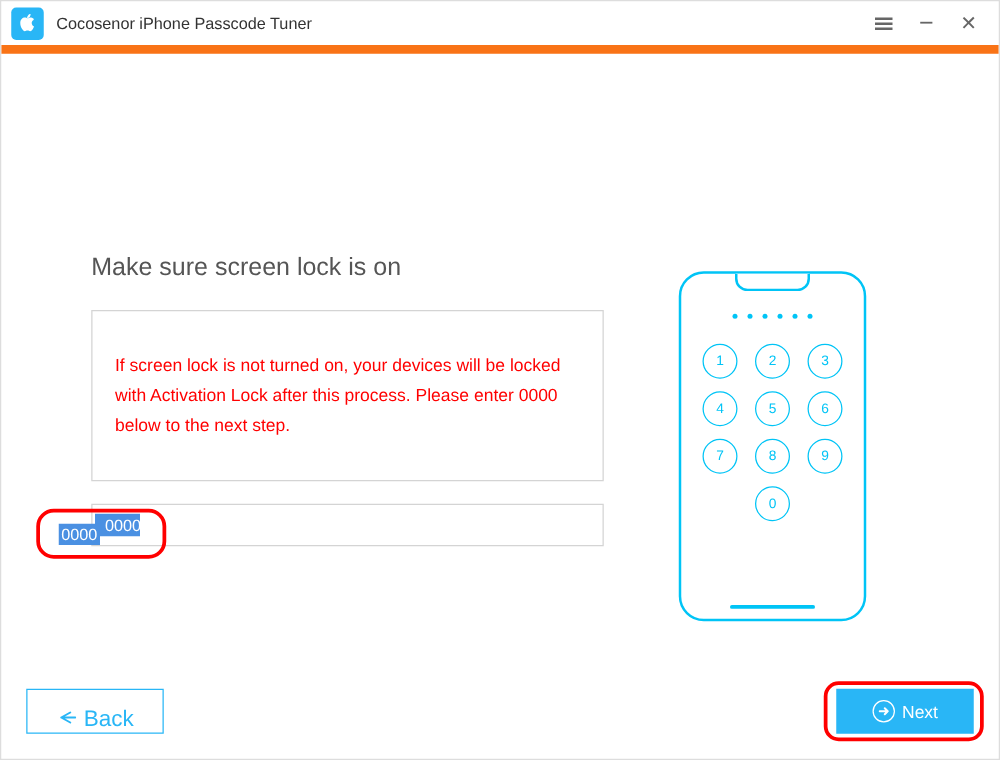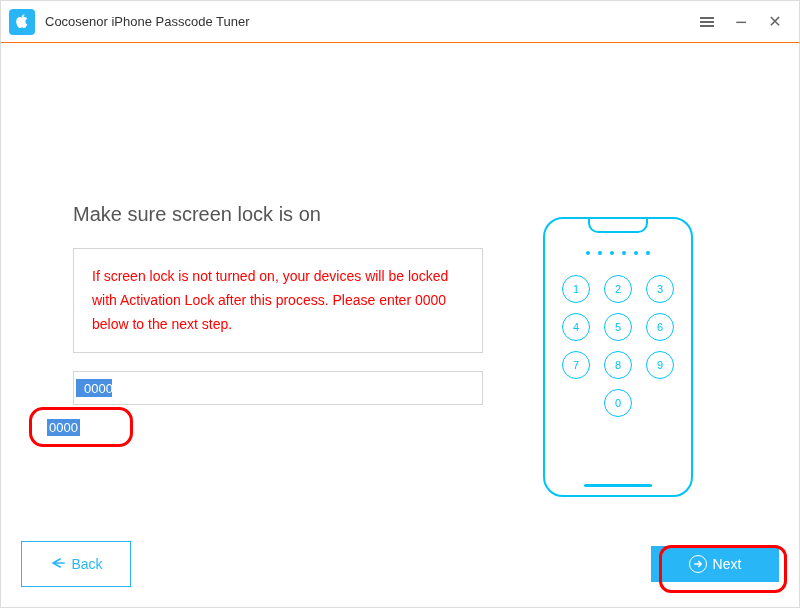--- a/index.html
+++ b/index.html
@@ -11,21 +11,21 @@
       font-family: Arial, sans-serif;
       background: #fff;
       width: 800px;
       height: 608px;
       overflow: hidden;
       border: 1px solid #ddd;
       position: relative;
     }
     .titlebar {
       height: 42px;
-      border-bottom: 1px solid #f97316;
+      border-bottom: 7px solid #f97316;
       display: flex;
       align-items: center;
       padding: 16px 8px;
     }
     .app-logo {
       width: 26px;
       height: 26px;
       background: #29b6f6;
       border-radius: 4px;
       display: flex;
@@ -87,21 +87,21 @@
       max-width: 410px;
     }
     .heading {
       font-size: 20px;
       color: #555;
       font-weight: normal;
       margin-bottom: 22px;
     }
     .warning-box {
       border: 1px solid #d4d4d4;
-      padding: 16px 18px;
+      padding: 32px 18px;
       color: #ff0000;
       font-size: 14px;
       line-height: 1.7;
       margin-bottom: 18px;
     }
     .input-field {
       width: 100%;
       height: 34px;
       border: 1px solid #d4d4d4;
       padding: 0 10px;
@@ -199,33 +199,33 @@
       bottom: 20px;
       left: 0;
       right: 0;
       padding: 0 20px;
       display: flex;
       justify-content: space-between;
       align-items: center;
     }
     .btn-back {
       width: 110px;
-      height: 46px;
+      height: 36px;
       border: 1px solid #29b6f6;
       background: white;
       color: #29b6f6;
-      font-size: 14px;
-      display: flex;
-      align-items: center;
+      font-size: 18px;
+      display: flex;
+      align-items: flex-end;
       justify-content: center;
       gap: 6px;
       cursor: pointer;
     }
     .btn-next {
-      width: 128px;
+      width: 110px;
       height: 36px;
       background: #29b6f6;
       border: none;
       color: white;
       font-size: 14px;
       display: flex;
       align-items: center;
       justify-content: center;
       gap: 6px;
       cursor: pointer;

